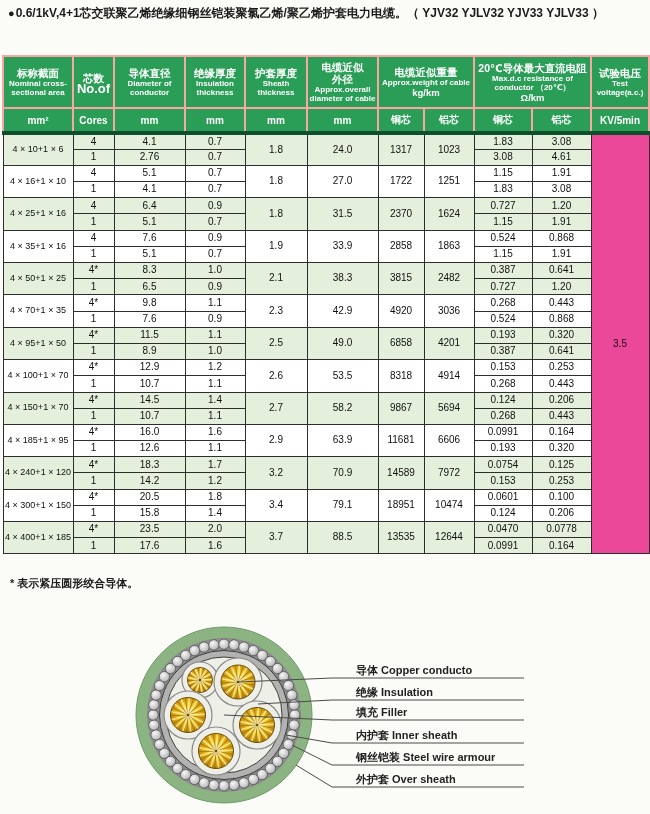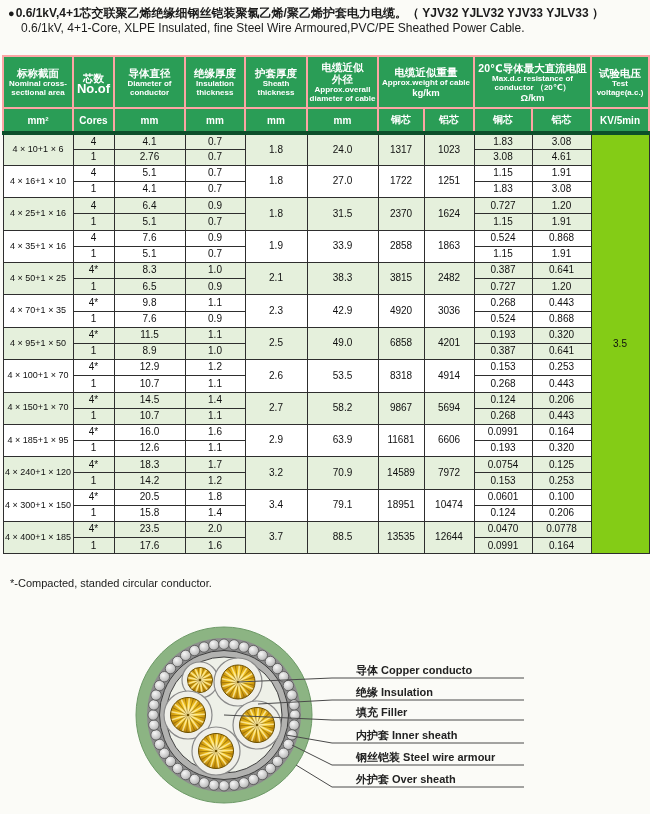--- a/index.html
+++ b/index.html
@@ -19,36 +19,35 @@
   tr.h1 .unit{display:block;font-size:9.5px;line-height:11px;}
   th.cab .zh{max-width:50px;margin:0 auto;}
   tr.h2{height:25px;}
   tr.h2 th{font-size:10px;border-bottom:4px solid var(--band_green);}
   tbody td{border:1px solid #2e2e2e;text-align:center;vertical-align:middle;
            font-size:10px;line-height:1.05;padding:0;background:#fff;color:#101010;}
   tbody tr{height:16.2px;}
   tr.gs td{border-top:1.7px solid #141414;}
   tr.shade td{background:var(--row_green);}
   td.area{font-size:9px;}
-  tr.shade td.tv, td.tv{background:#84cc16;font-size:10px;}
+  tr.shade td.tv, td.tv{background:#ec4899;font-size:10px;}
   
   .notes{position:absolute;left:10px;top:576px;font-size:11px;line-height:15px;}
   .notes .zh{font-weight:700;}
   
   svg.diagram{position:absolute;left:0;top:612px;}
   .dlabel{font-size:11px;font-weight:700;fill:#222;font-family:"Liberation Sans","DejaVu Sans",sans-serif;}
 </style>
 </head>
 <body>
 
 <div class="page">
 
   <div class="title">
     <div class="zh"><span class="bullet">●</span><span>0.6/1kV,4+1芯交联聚乙烯绝缘细钢丝铠装聚氯乙烯/聚乙烯护套电力电缆。（ YJV32  YJLV32  YJV33  YJLV33 ）</span></div>
-    <div class="en">0.6/1kV, 4+1-Core, XLPE Insulated, fine Steel Wire Armoured,PVC/PE Sheathed Power Cable.</div>
   </div>
 
   <table class="spec">
     <colgroup>
       <col style="width:70px">
         <col style="width:41px">
         <col style="width:71px">
         <col style="width:60px">
       <col style="width:62px">
         <col style="width:71px">
@@ -359,21 +358,21 @@
           <td>1</td>
           <td>17.6</td>
           <td>1.6</td>
           <td>0.0991</td>
           <td>0.164</td>
         </tr>
       </tbody>
   </table>
 
   <div class="notes">
-    <div class="en">*-Compacted, standed circular conductor.</div>
+    <div class="zh">* 表示紧压圆形绞合导体。</div>
   </div>
 
   <svg class="diagram" width="650" height="202" viewBox="0 0 650 202">
     <defs>
       <radialGradient id="gGold" cx="50%" cy="45%" r="60%">
         <stop offset="0%" stop-color="#fff6bb"></stop>
         <stop offset="40%" stop-color="#f7c81e"></stop>
         <stop offset="78%" stop-color="#cc960f"></stop>
         <stop offset="100%" stop-color="#9a6d08"></stop>
       </radialGradient>

